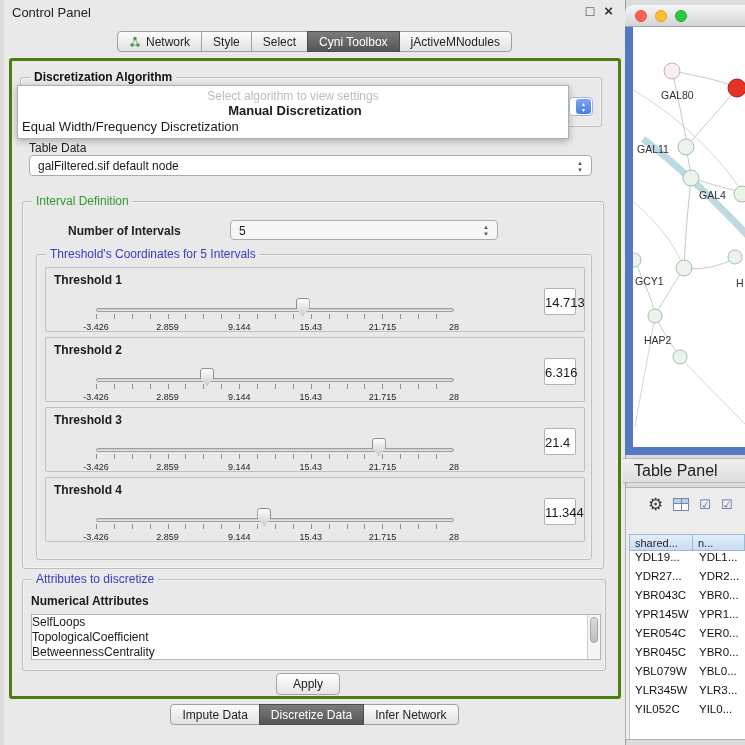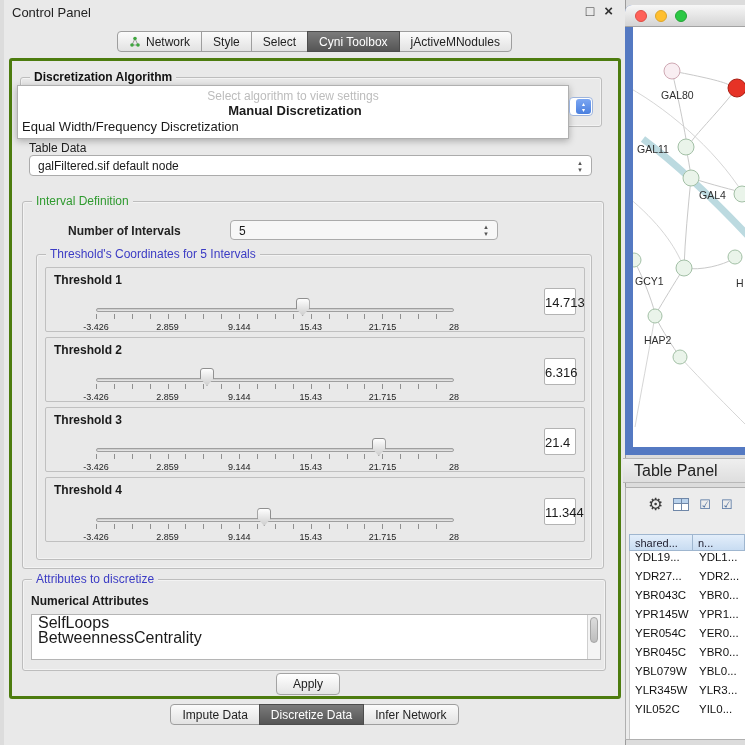--- a/index.html
+++ b/index.html
@@ -69,21 +69,21 @@
   .ticks{position:absolute;left:0;top:26px;width:100%;height:5px;
          background:repeating-linear-gradient(to right,#8f8f8f 0 1px,transparent 1px 17.9px);}
   .scale{position:absolute;left:0;top:34px;width:100%;height:11px;}
   .scale span{position:absolute;transform:translateX(-50%);font-size:9px;color:#222;white-space:nowrap;}
   .value-box{position:absolute;right:8px;top:20px;width:32px;height:27px;background:#fff;border:1px solid #b3b3b3;border-radius:2px;
              font-size:13px;text-align:right;padding:6px 6px 0 0;}
 
   .attrs-group{left:10px;top:518px;width:584px;height:92px;}
   .attrs-subtitle{position:absolute;left:8px;top:14px;font-weight:bold;font-size:12px;}
   .attr-list{position:absolute;left:8px;top:34px;width:570px;height:46px;background:#fff;border:1px solid #b5b5b5;overflow:hidden;}
-  .attr-item{font-size:16px;line-height:15px;padding-left:6px;white-space:nowrap;}
+  .attr-item{font-size:12px;line-height:15px;white-space:nowrap;}
   .attr-scrollbar{position:absolute;right:0;top:0;bottom:0;width:13px;background:#f4f4f4;border-left:1px solid #cfcfcf;}
   .attr-scroll-thumb{position:absolute;top:2px;left:2px;width:8px;height:26px;background:linear-gradient(#dcdcdc,#bdbdbd);border:1px solid #a5a5a5;border-radius:5px;}
 
   .apply-btn{position:absolute;left:264px;top:612px;width:64px;height:22px;background:linear-gradient(#fff,#e4e4e4);
              border:1px solid #a3a3a3;border-radius:4px;font-size:12px;font-family:"Liberation Sans",sans-serif;color:#222;}
 
   
   .network-window{position:absolute;left:625px;top:5px;width:120px;height:450px;background:#5479c2;border-radius:7px 0 0 0;}
   .mac-titlebar{position:absolute;left:0;top:0;width:100%;height:22px;background:linear-gradient(#f7f7f7,#d4d4d4);
                 border-radius:7px 0 0 0;border-bottom:1px solid #a3a3a3;display:flex;align-items:center;gap:8px;padding-left:10px;}
@@ -267,20 +267,21 @@
         </div>
       </div>
     </div>
 
     <div class="groupbox attrs-group">
       <span class="group-title blue">Attributes to discretize</span>
       <div class="attrs-subtitle">Numerical Attributes</div>
       <div class="attr-list">
         <div id="attr-items">
             <div class="attr-item">SelfLoops</div>
+            <div class="attr-item">TopologicalCoefficient</div>
             <div class="attr-item">BetweennessCentrality</div>
           </div>
         <div class="attr-scrollbar">
           <div class="attr-scroll-thumb"></div>
         </div>
       </div>
     </div>
 
     <button class="apply-btn">Apply</button>
   </div>

